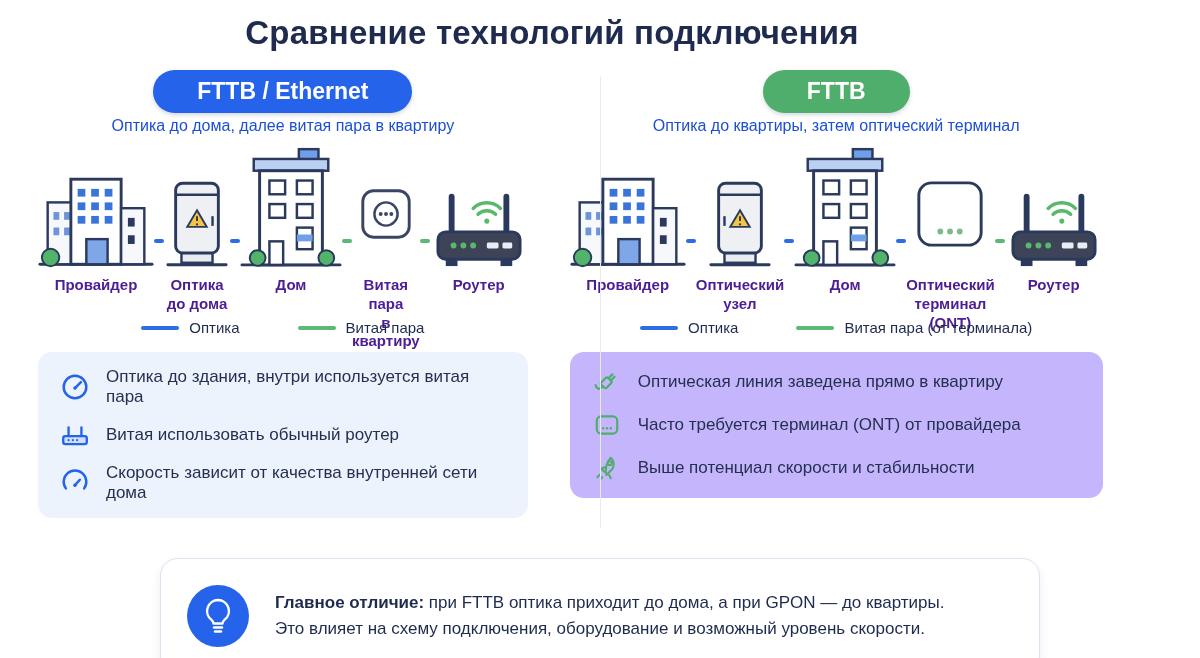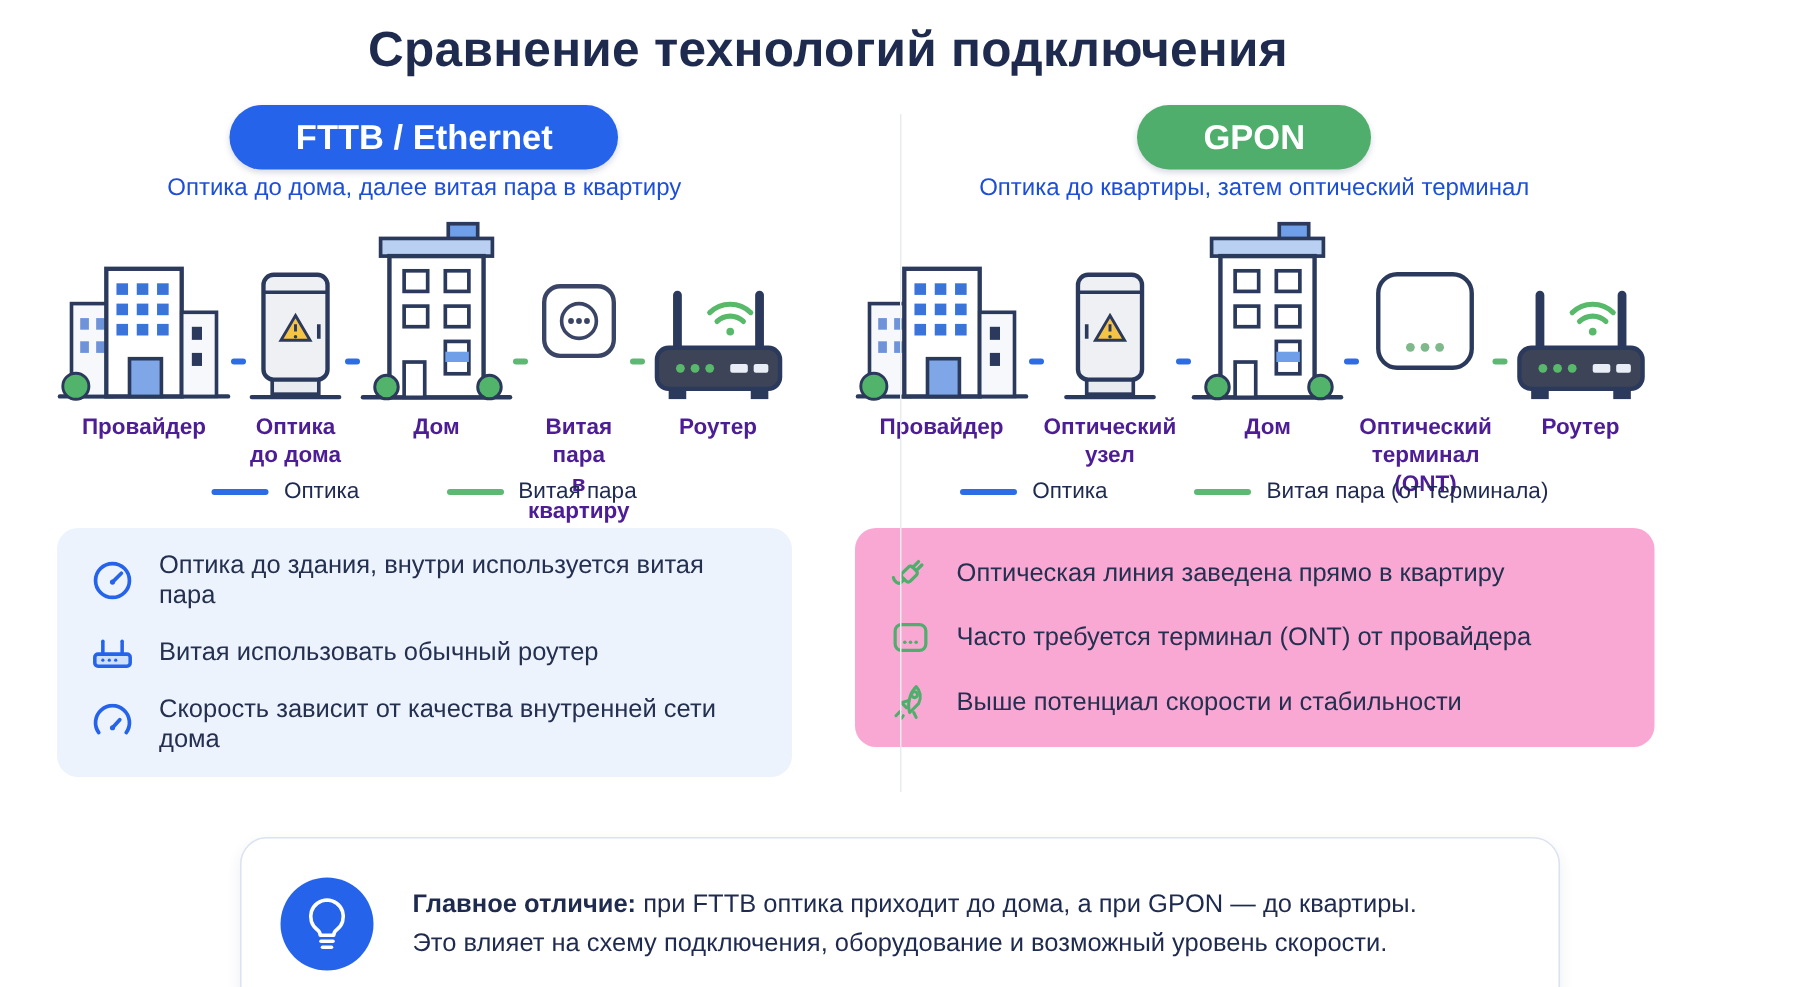--- a/index.html
+++ b/index.html
@@ -31,21 +31,21 @@
 
   .legend { display:flex; gap:58px; margin-top:4px; align-items:center; }
   .legend-item { display:flex; align-items:center; gap:10px; font-size:15px; color:#1f2a50; }
   .swatch { width:38px; height:4px; border-radius:2px; }
   .swatch.optic { background:#2e6ce6; }
   .swatch.tp { background:#5cb872; }
 
   .feature-card { margin-top:16px; width:100%; border-radius:14px; padding:15px 22px;
     display:flex; flex-direction:column; gap:13px; }
   .feature-card.blue { background:#edf3fd; }
-  .feature-card.green { background:#f9a8d4; }
+  .feature-card.green { background:#c4b5fd; }
   .feature { display:flex; align-items:center; gap:16px; }
   .feature .ficon { width:30px; height:30px; flex:0 0 30px; display:flex; align-items:center; justify-content:center; }
   .feature .ftext { font-size:17px; color:#24304f; }
 
   .callout { position:absolute; left:160px; top:558px; width:880px; min-height:80px;
     background:#fff; border:1px solid #dbe2f0; border-radius:18px;
     box-shadow:0 4px 10px rgba(30,50,100,.08); display:flex; align-items:center;
     gap:26px; padding:26px 26px; }
   .callout-icon { width:62px; height:62px; border-radius:50%; background:#2563eb; flex:0 0 62px;
     display:flex; align-items:center; justify-content:center; }
@@ -213,21 +213,21 @@
               <line x1="13" y1="15" x2="17.5" y2="10" stroke="#2563eb" stroke-width="2.3" stroke-linecap="round"></line>
               <circle cx="13" cy="15" r="1.6" fill="#2563eb"></circle>
             </svg>
           </span>
           <span class="ftext">Скорость зависит от качества внутренней сети дома</span>
         </div>
       </div>
     </div>
 
     <div class="column">
-      <div class="pill green">GPON</div>
+      <div class="pill green">FTTB</div>
       <div class="subtitle">Оптика до квартиры, затем оптический терминал</div>
 
       <div class="diagram">
         <div class="node">
           <div class="icon-box">
             <svg width="116" height="110" viewBox="0 0 120 112">
               <line x1="2" y1="108" x2="118" y2="108" stroke="#2b3a5c" stroke-width="3" stroke-linecap="round"></line>
               <rect x="10" y="44" width="28" height="64" fill="#f6f8fb" stroke="#2b3a5c" stroke-width="2.5"></rect>
               <rect x="16" y="54" width="6" height="8" fill="#6f93d8"></rect>
                 <rect x="27" y="54" width="6" height="8" fill="#6f93d8"></rect>

